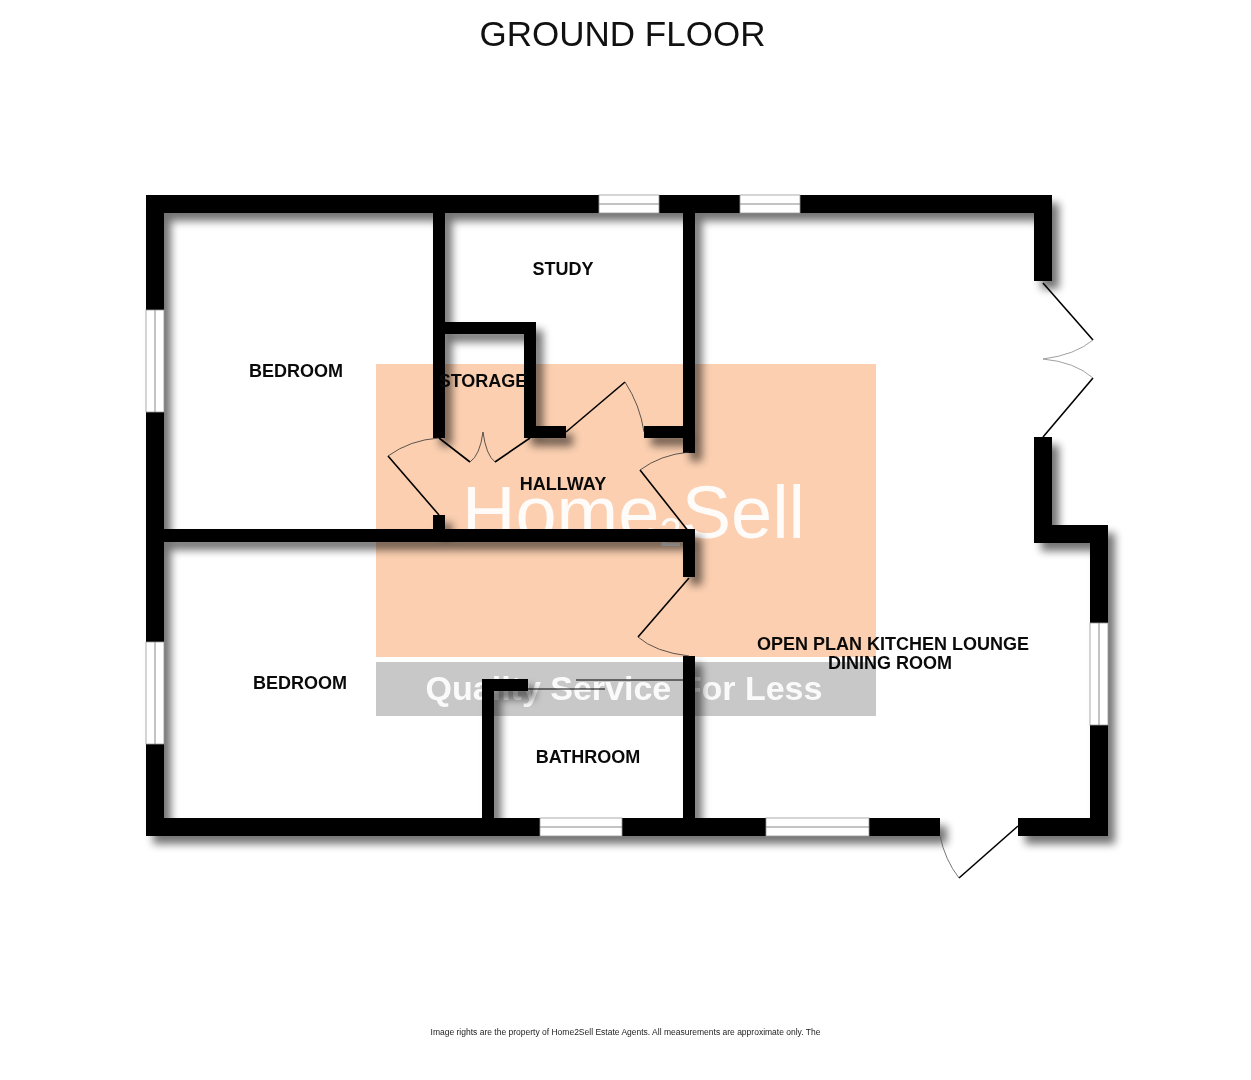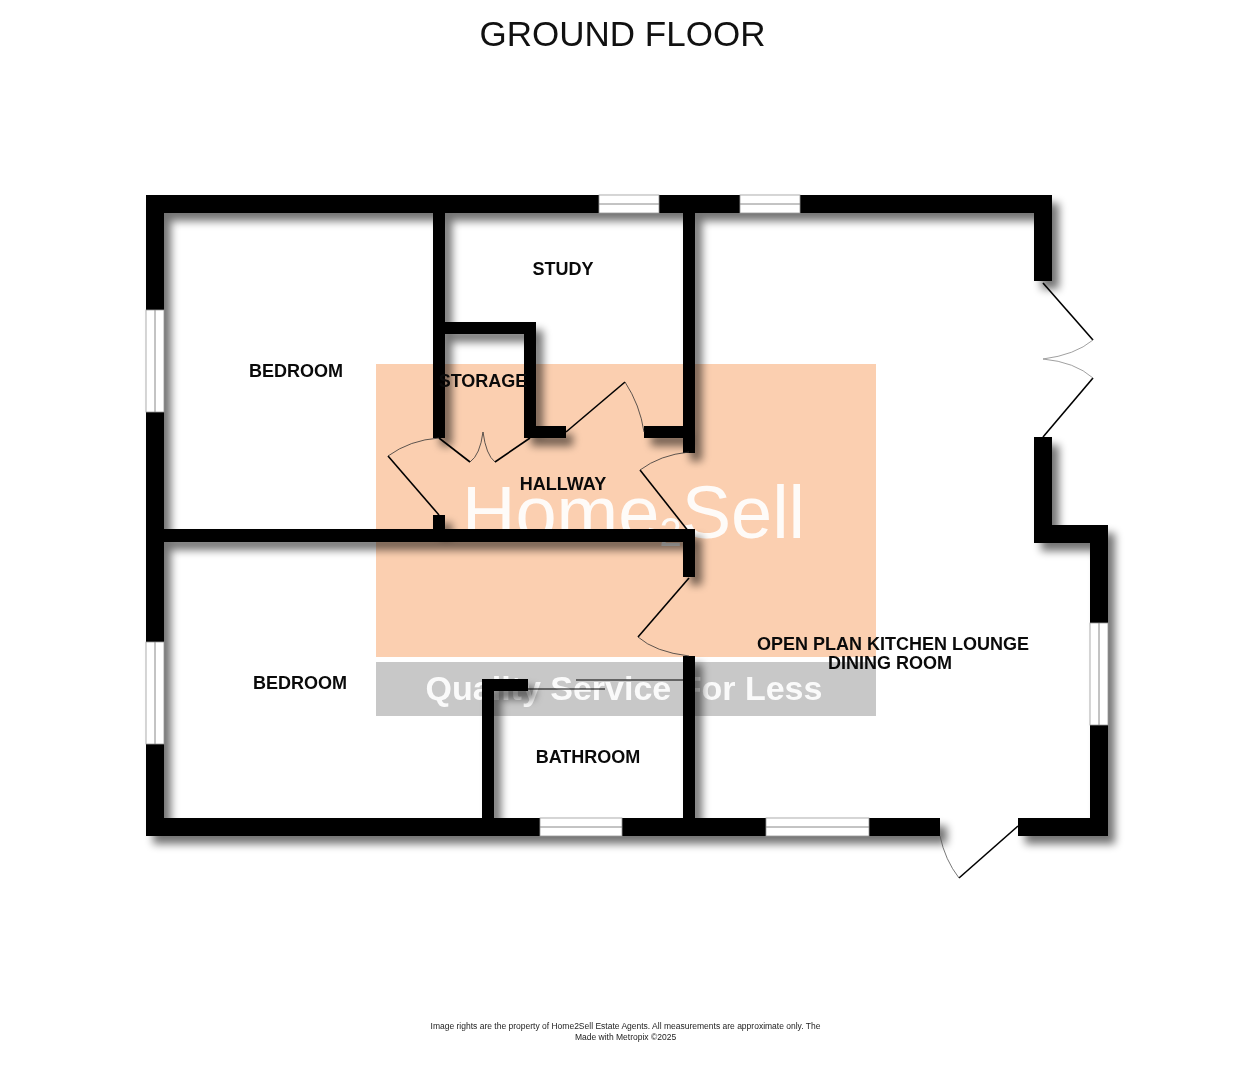--- a/index.html
+++ b/index.html
@@ -3,21 +3,21 @@
 <meta charset="utf-8">
 <style>
   html, body { margin:0; padding:0; background:#ffffff; }
   body { width:1251px; height:1080px; position:relative; overflow:hidden; font-family:"Liberation Sans", sans-serif; }
   .title { position:absolute; top:14px; left:0; width:1245px; text-align:center; font-size:35px; color:#111; font-family:"Liberation Sans", sans-serif; }
   svg.plan { position:absolute; left:0; top:0; }
   .room-label { font-family:"Liberation Sans", sans-serif; font-weight:bold; font-size:18px; fill:#0a0a0a; }
   .wm-main { font-family:"Liberation Sans", sans-serif; font-size:74px; fill:#ffffff; opacity:0.92; }
   .wm-sub { font-family:"Liberation Sans", sans-serif; font-size:34px; font-weight:bold; fill:#ffffff; opacity:0.92; }
   .footer { position:absolute; top:1021px; left:0; width:1251px; text-align:center; font-size:8.5px; line-height:10.5px; color:#222; font-family:"Liberation Sans", sans-serif; }
-  .footer div { margin:0; }
+  .footer div { margin:6px; }
 </style>
 </head>
 <body>
 
 <div class="title">GROUND FLOOR</div>
 
 <svg class="plan" width="1251" height="1080" viewBox="0 0 1251 1080" xmlns="http://www.w3.org/2000/svg">
   <defs>
     <filter id="shadow" x="-5%" y="-5%" width="115%" height="115%">
       <feGaussianBlur in="SourceAlpha" stdDeviation="4"></feGaussianBlur>
@@ -157,14 +157,13 @@
     <text class="room-label" x="563" y="490" text-anchor="middle">HALLWAY</text>
     <text class="room-label" x="300" y="689" text-anchor="middle">BEDROOM</text>
     <text class="room-label" x="588" y="763" text-anchor="middle">BATHROOM</text>
     <text class="room-label" x="893" y="650" text-anchor="middle">OPEN PLAN KITCHEN LOUNGE</text>
     <text class="room-label" x="890" y="669" text-anchor="middle">DINING ROOM</text>
   </g>
 </svg>
 
 <div class="footer">
   <div>Image rights are the property of Home2Sell Estate Agents. All measurements are approximate only. The</div>
-  <div>Made with Metropix ©2025</div>
 </div>
 
 </body></html>

